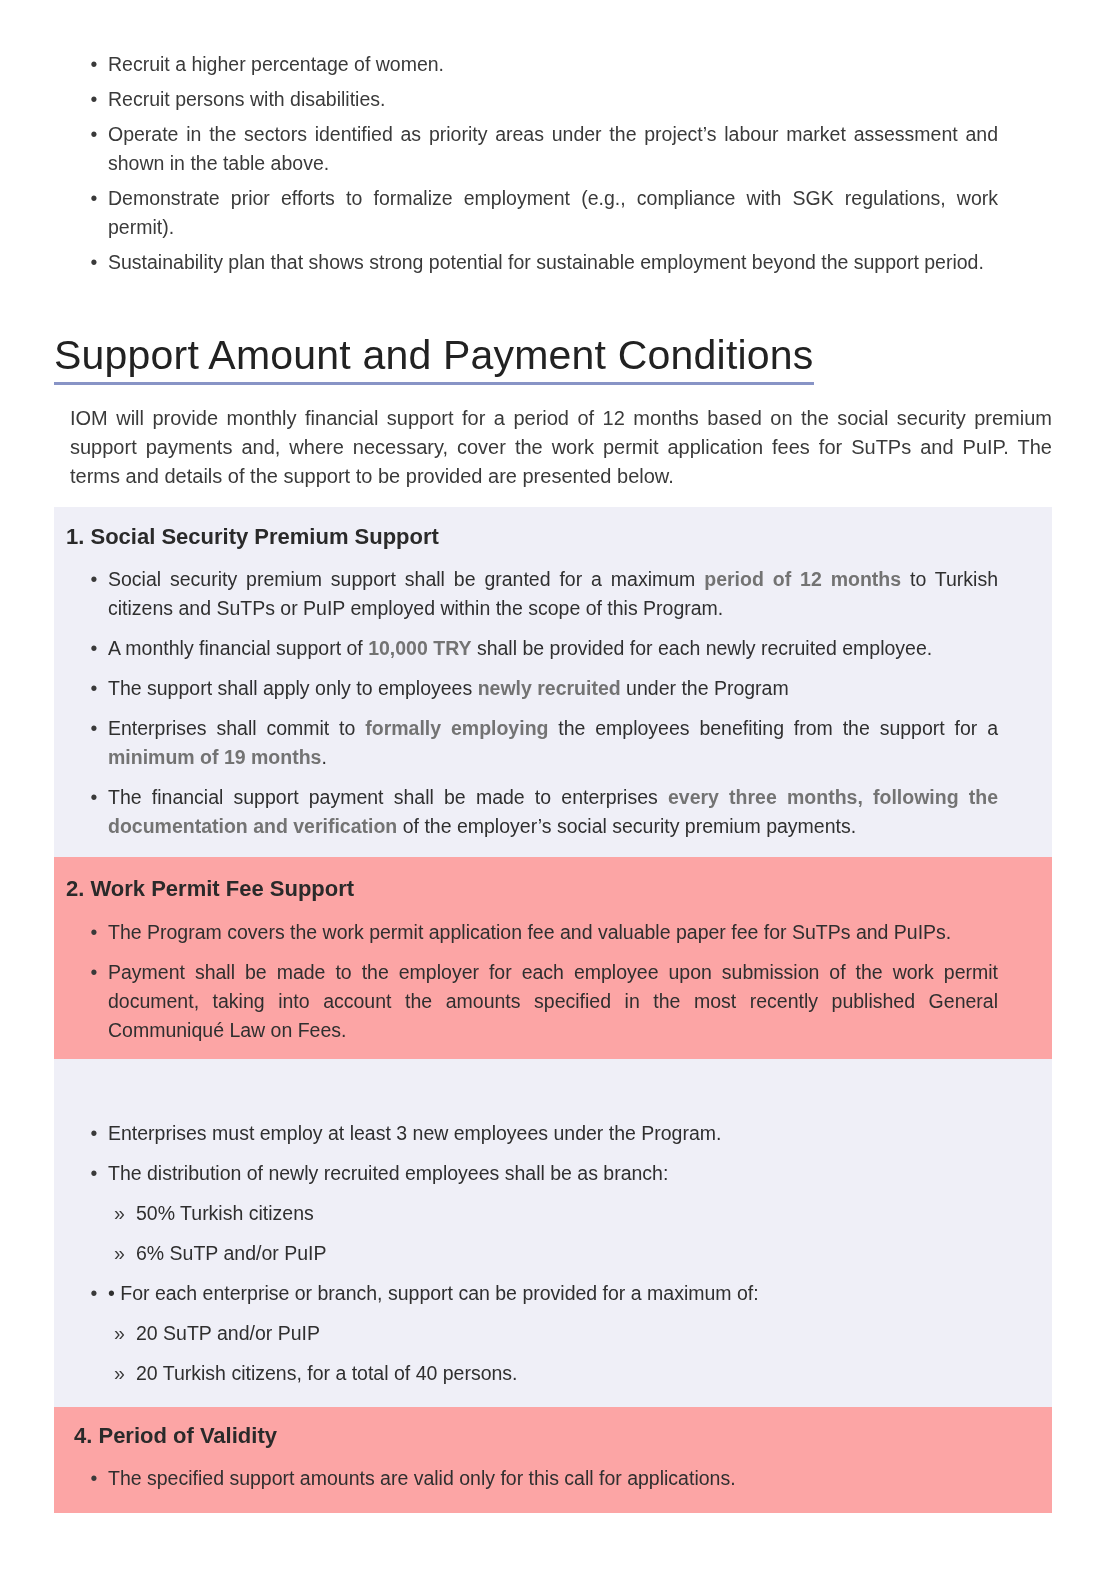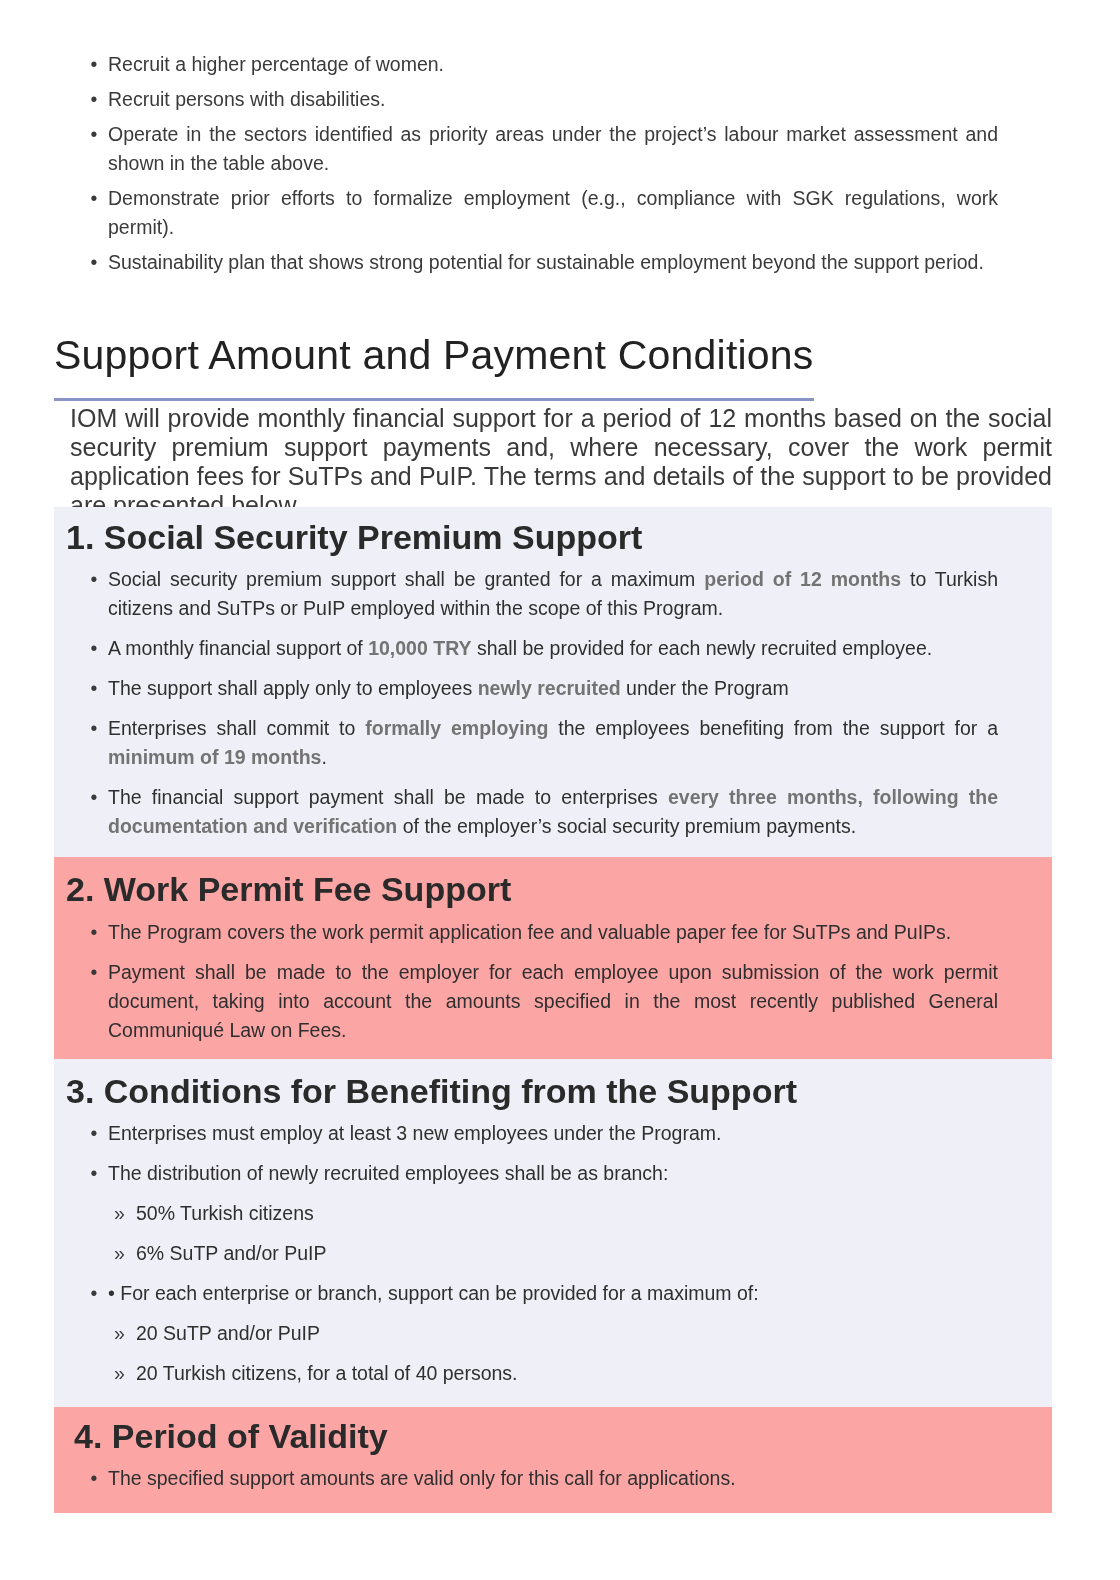--- a/index.html
+++ b/index.html
@@ -11,28 +11,28 @@
   ul.blist li { position:relative; padding-left:0; }
   .b { position:absolute; left:-20px; top:0; width:12px; text-align:center; color:#3a3a3a; }
   .sub { position:absolute; left:-22px; top:0; color:#3a3a3a; }
 
   
   #top-list { position:absolute; left:108px; top:50px; width:890px; font-size:19.5px; line-height:29px; }
   #top-list li { margin-bottom:6px; text-align:justify; }
 
   
   #main-heading { position:absolute; left:54px; top:330px; font-size:41px; line-height:50px;
-    color:#222; font-weight:normal; margin:0; padding-bottom:18px; border-bottom:3px solid #8894c6; white-space:nowrap; letter-spacing:0.2px; }
+    color:#222; font-weight:normal; margin:0; padding-bottom:2px; border-bottom:3px solid #8894c6; white-space:nowrap; letter-spacing:0.2px; }
 
-  #intro { position:absolute; left:70px; top:404px; width:982px; font-size:25px; line-height:29px; text-align:justify; color:#3a3a3a; margin:0; }
+  #intro { position:absolute; left:70px; top:404px; width:982px; font-size:20px; line-height:29px; text-align:justify; color:#3a3a3a; margin:0; }
 
   .panel { position:absolute; left:54px; width:998px; }
   .panel.dark { background:#efeff7; }
   .panel.light { background:#fca5a5; }
-  .panel h2 { position:absolute; left:12px; margin:0; font-size:34px; font-weight:bold; color:#2a2a2a; line-height:32px; white-space:nowrap; }
+  .panel h2 { position:absolute; left:12px; margin:0; font-size:22px; font-weight:bold; color:#2a2a2a; line-height:32px; white-space:nowrap; }
   .panel ul.blist { position:absolute; left:54px; width:890px; font-size:19.5px; line-height:29px; color:#2f2f2f; }
   .panel ul.blist li { margin-bottom:11px; text-align:justify; }
   .panel ul.blist li.sublvl { margin-left:28px; }
   strong { font-weight:bold; color:#737373; }
 
   #panel-1 { top:507px; height:350px; }
   #panel-1 h2 { top:521px; }
   #panel-2 { top:857px; height:202px; }
   #panel-3 { top:1059px; height:348px; }
   #panel-4 { top:1407px; height:106px; }
@@ -67,21 +67,20 @@
 
   <div class="panel light" id="panel-2">
     <h2 style="top:16px;">2. Work Permit Fee Support</h2>
     <ul class="blist" style="top:61px;">
       <li><span class="b">•</span><span>The Program covers the work permit application fee and valuable paper fee for SuTPs and PuIPs.</span></li>
       <li><span class="b">•</span><span>Payment shall be made to the employer for each employee upon submission of the work permit document, taking into account the amounts specified in the most recently published General Communiqué Law on Fees.</span></li>
     </ul>
   </div>
 
   <div class="panel dark" id="panel-3">
-    <h2 style="top:16px;">3. Conditions for Benefiting from the Support</h2>
     <ul class="blist" style="top:60px;">
       <li><span class="b">•</span><span>Enterprises must employ at least 3 new employees under the Program.</span></li>
       <li><span class="b">•</span><span>The distribution of newly recruited employees shall be as branch:</span></li>
       <li class="sublvl"><span class="sub">»</span><span>50% Turkish citizens</span></li>
       <li class="sublvl"><span class="sub">»</span><span>6% SuTP and/or PuIP</span></li>
       <li><span class="b">•</span><span>• For each enterprise or branch, support can be provided for a maximum of:</span></li>
       <li class="sublvl"><span class="sub">»</span><span>20  SuTP and/or PuIP</span></li>
       <li class="sublvl"><span class="sub">»</span><span>20 Turkish citizens, for a total of 40 persons.</span></li>
     </ul>
   </div>

